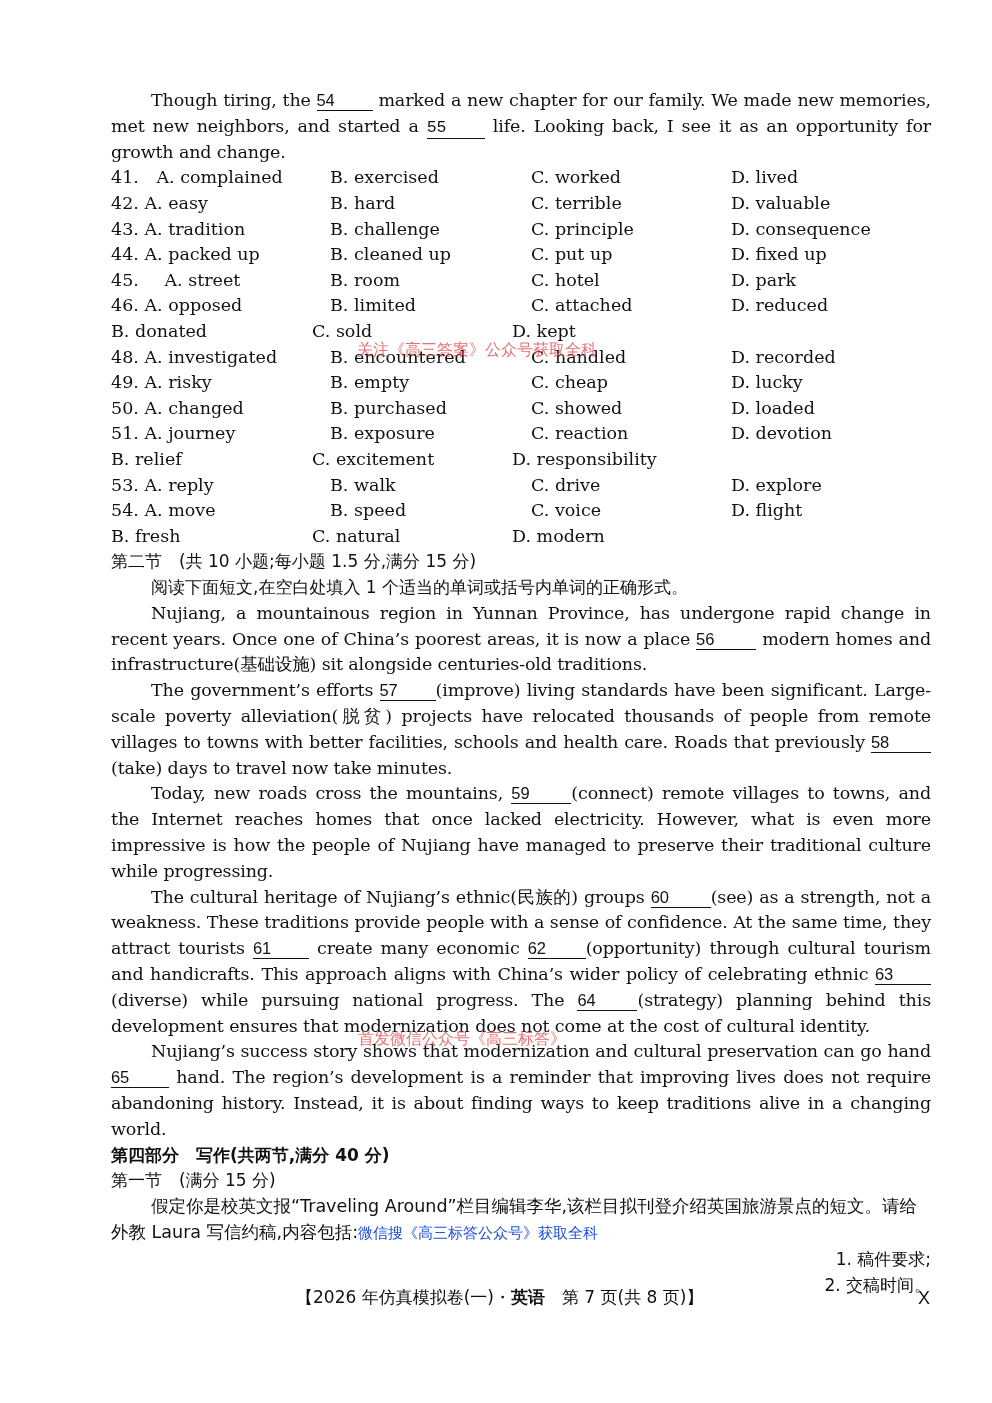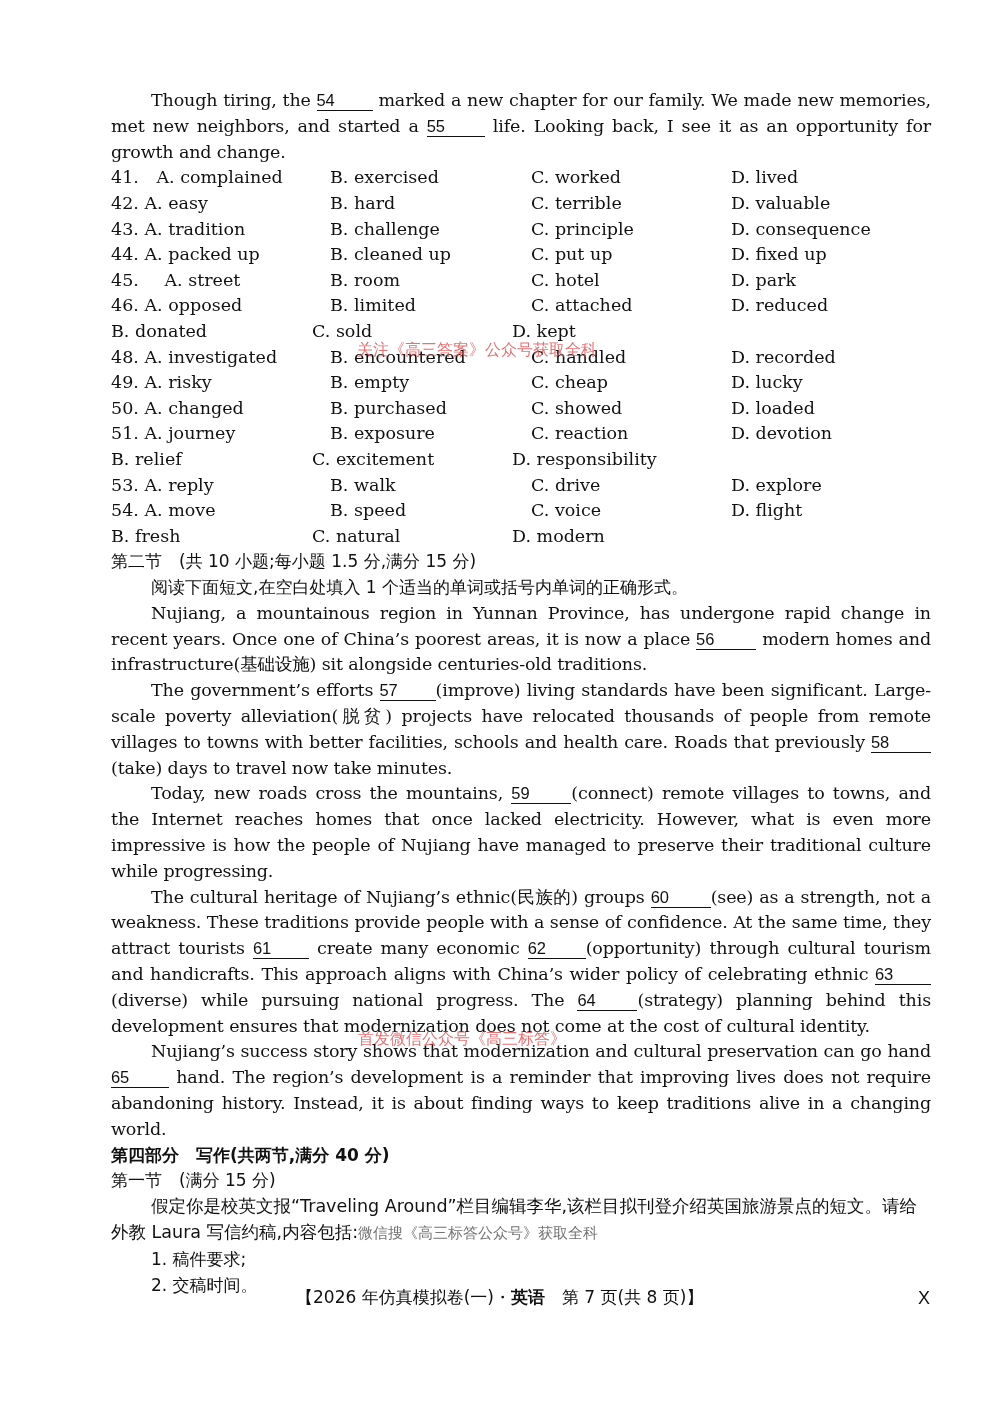--- a/index.html
+++ b/index.html
@@ -12,47 +12,47 @@
     .p {
       font-size: 17.5px; line-height: 25.8px; text-align: justify;
       text-align-last: left; margin: 0; letter-spacing: -0.15px;
     }
     .indent { text-indent: 40px; }
     .blank {
       display: inline-block; border-bottom: 1.3px solid #111;
       text-align: center; line-height: 20px; text-indent: 0;
       font-family: "Liberation Sans", sans-serif; font-size: 16.5px;
     }
-    .w54 { width: 56px; } .w55 { width: 58px; } .w56 { width: 60px; }
+    .w54 { width: 56px; } .w55 { width: 58px; font-family: Liberation Mono, monospace; } .w56 { width: 60px; }
     .w57 { width: 56px; } .w58 { width: 60px; } .w59 { width: 60px; }
     .w60 { width: 60px; } .w61 { width: 56px; } .w62 { width: 58px; }
     .w63 { width: 56px; } .w64 { width: 60px; } .w65 { width: 58px; }
     .options { margin: 0; padding: 0; }
     .opt-row { display: flex; font-size: 17.5px; line-height: 25.6px; }
     .opt-row span { display: block; white-space: nowrap; }
     .c1 { width: 219px; } .c2 { width: 201px; } .c3 { width: 200px; } .c4 { width: 200px; }
     .cn { font-family: "DejaVu Sans", "Liberation Sans", sans-serif; }
     .heading { font-size: 17px; line-height: 25.8px; margin: 0; }
     .heading.bold { font-weight: bold; }
     .watermark {
       position: absolute; color: #e0595c; font-size: 16px;
       font-family: "DejaVu Sans", sans-serif; opacity: 0.85; white-space: nowrap;
       pointer-events: none;
     }
-    .inline-wm { font-size: 15px; color: #737373; font-family: "DejaVu Sans", sans-serif; }
+    .inline-wm { font-size: 15px; color: #1d4ed8; font-family: "DejaVu Sans", sans-serif; }
     .footer {
       position: absolute; top: 1286px; left: 296px;
       font-size: 17px; font-family: "DejaVu Sans", sans-serif; white-space: nowrap;
     }
     .footer b { font-weight: bold; }
     .footer-x {
       position: absolute; top: 1288px; left: 918px; font-size: 18px;
       font-family: "Liberation Sans", sans-serif;
     }
-    .list-item { padding-left: 40px; }
+    .list-item { padding-left: 40px; text-align: right; }
   </style>
 </head>
 <body>
 
 <div class="page">
 
   <p class="p indent"><span>Though tiring, the</span> <span class="blank w54">54</span> <span>marked a new chapter for our family. We made new memories, met new neighbors, and started a</span> <span class="blank w55">55</span> <span>life. Looking back, I see it as an opportunity for growth and change.</span></p>
 
   <div class="options" id="opts">
       <div class="opt-row">

